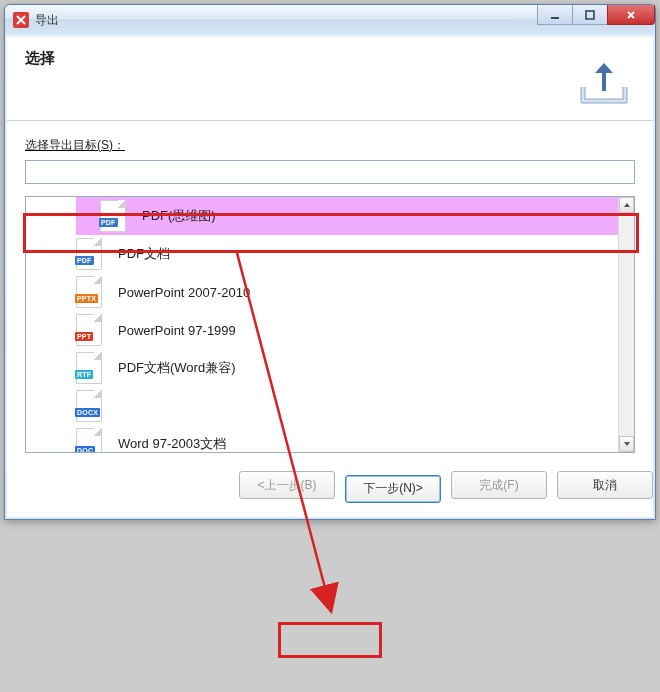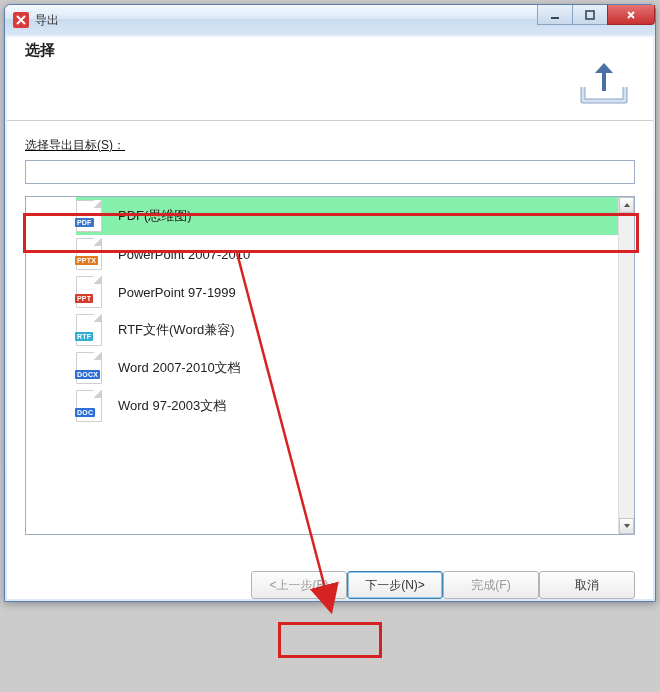--- a/index.html
+++ b/index.html
@@ -7,21 +7,21 @@
     font-family: "Microsoft YaHei", "Segoe UI", Tahoma, sans-serif;
     font-size: 12px;
     background: #ccc;
     width: 660px;
     height: 692px;
     position: relative;
   }
   .window {
     position: absolute;
     left: 4px; top: 4px;
-    width: 652px; height: 598px;
+    width: 652px; height: 516px;
     background: linear-gradient(to bottom, #e8f0fa 0%, #dde8f5 100%);
     border: 1px solid #5a7fb0;
     border-radius: 6px 6px 0 0;
     box-shadow: 0 2px 8px rgba(0,0,0,0.3);
   }
   .titlebar {
     height: 30px;
     background: linear-gradient(to bottom, #f5f9ff 0%, #dce8f7 45%, #c9dbf0 46%, #d8e6f5 100%);
     border-radius: 6px 6px 0 0;
     display: flex;
@@ -63,21 +63,21 @@
   .client {
     background: #fff;
     margin: 2px;
     height: calc(100% - 34px);
     display: flex;
     flex-direction: column;
   }
   .header-area {
     height: 84px;
     border-bottom: 1px solid #d0d0d0;
-    padding: 4px 18px;
+    padding: 12px 18px;
     position: relative;
     background: #fff;
   }
   .header-title {
     font-size: 15px; font-weight: bold; color: #222;
   }
   .header-icon {
     position: absolute; right: 22px; top: 18px;
     width: 54px; height: 54px;
   }
@@ -123,21 +123,22 @@
   .scroll-arrow.down { position:absolute; bottom:0; left:0; right:0; }
   .scroll-arrow svg { width:8px; height:8px; fill:#555; }
 
   .list-item {
     height: 38px;
     display:flex; align-items:center;
     gap: 16px;
     cursor: default;
   }
   .list-item.selected {
-    background: #86efac;
+    background: #f0abfc;
+    padding-left: 24px;
   }
   .file-icon {
     width: 26px; height: 32px;
     position: relative;
     background: #fff;
     border: 1px solid #cfcfcf;
     border-radius: 1px;
   }
   .file-icon::before {
     content:"";
@@ -158,23 +159,23 @@
   .badge-ppt { background:#d43b2a; }
   .badge-rtf { background:#2fb0d0; }
   .badge-docx { background:#2c6fd6; }
   .badge-doc { background:#2c6fd6; }
   .badge-xmind { background:#e07a1f; }
   .item-label { font-size: 13px; color:#222; }
 
   .btn-row {
     height: 64px;
     display:flex;
-    align-items:flex-end;
+    align-items:center;
     justify-content:flex-end;
-    padding-right: 18px;
+    gap: 10px;
   }
   .btn {
     min-width: 96px;
     height: 28px;
     border: 1px solid #b4b4b4;
     background: linear-gradient(to bottom,#fdfdfd,#ececec);
     border-radius: 3px;
     font-size: 12px;
     color: #333;
     padding: 0 12px;
@@ -249,41 +250,46 @@
       <div class="list-wrap">
         <div class="list-inner" id="list-inner">
             <div class="list-item selected">
               <div class="file-icon">
                 <div class="file-badge badge-pdf">PDF</div>
               </div>
               <div class="item-label">PDF(思维图)</div>
             </div>
             <div class="list-item">
               <div class="file-icon">
+                <div class="file-badge badge-pdf">PDF</div>
+              </div>
+              <div class="item-label">PDF文档</div>
+            </div>
+            <div class="list-item">
+              <div class="file-icon">
                 <div class="file-badge badge-pptx">PPTX</div>
               </div>
               <div class="item-label">PowerPoint 2007-2010</div>
             </div>
             <div class="list-item">
               <div class="file-icon">
                 <div class="file-badge badge-ppt">PPT</div>
               </div>
               <div class="item-label">PowerPoint 97-1999</div>
             </div>
             <div class="list-item">
               <div class="file-icon">
                 <div class="file-badge badge-rtf">RTF</div>
               </div>
-              <div class="item-label">RTF文件(Word兼容)</div>
+              <div class="item-label">PDF文档(Word兼容)</div>
             </div>
             <div class="list-item">
               <div class="file-icon">
                 <div class="file-badge badge-docx">DOCX</div>
               </div>
-              <div class="item-label">Word 2007-2010文档</div>
             </div>
             <div class="list-item">
               <div class="file-icon">
                 <div class="file-badge badge-doc">DOC</div>
               </div>
               <div class="item-label">Word 97-2003文档</div>
             </div>
           </div>
         <div class="scrollbar">
           <div class="scroll-arrow">

